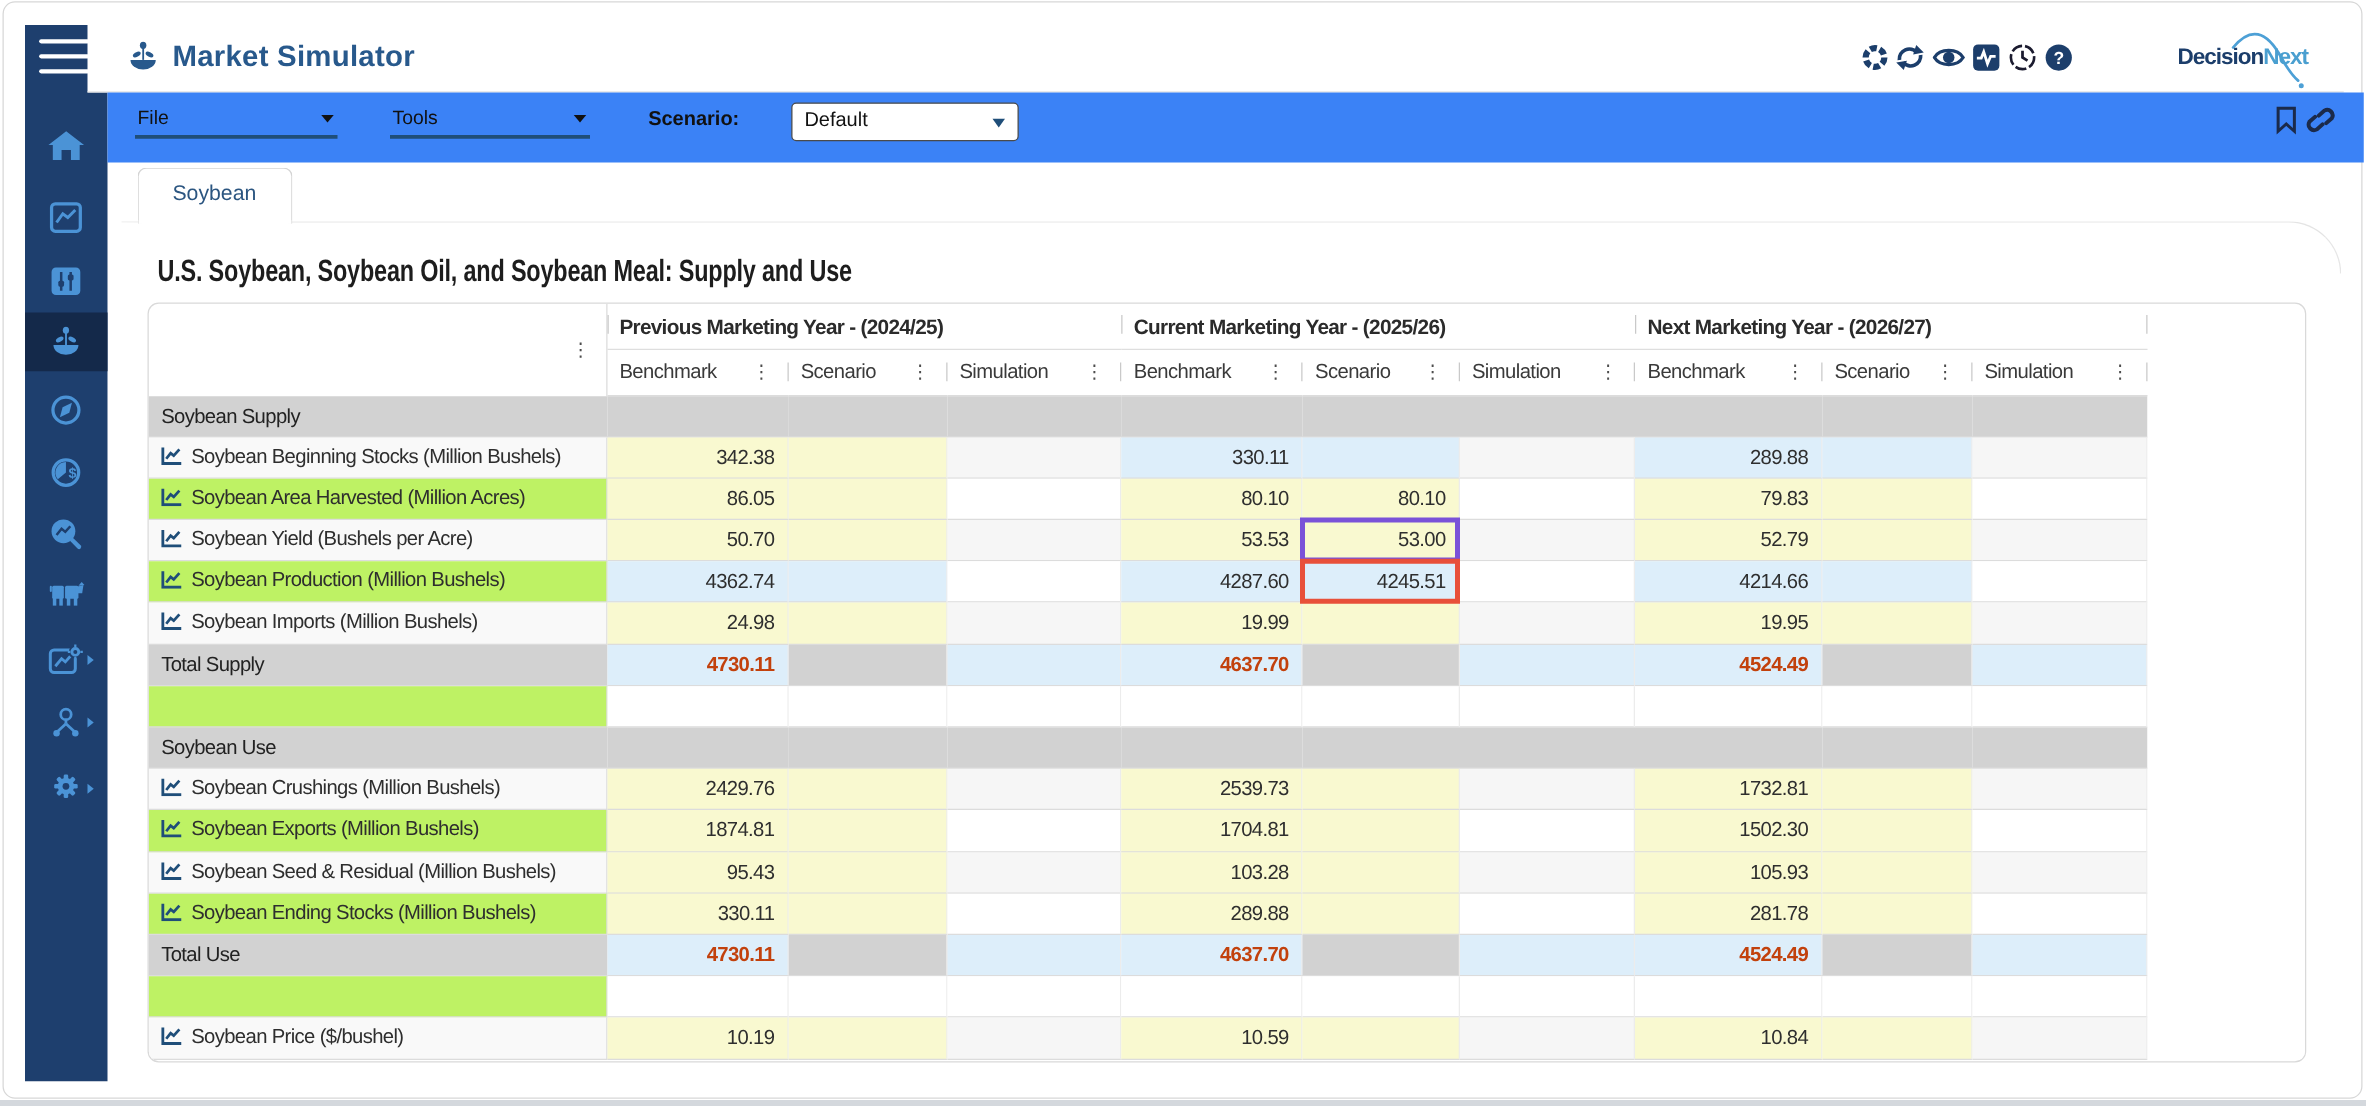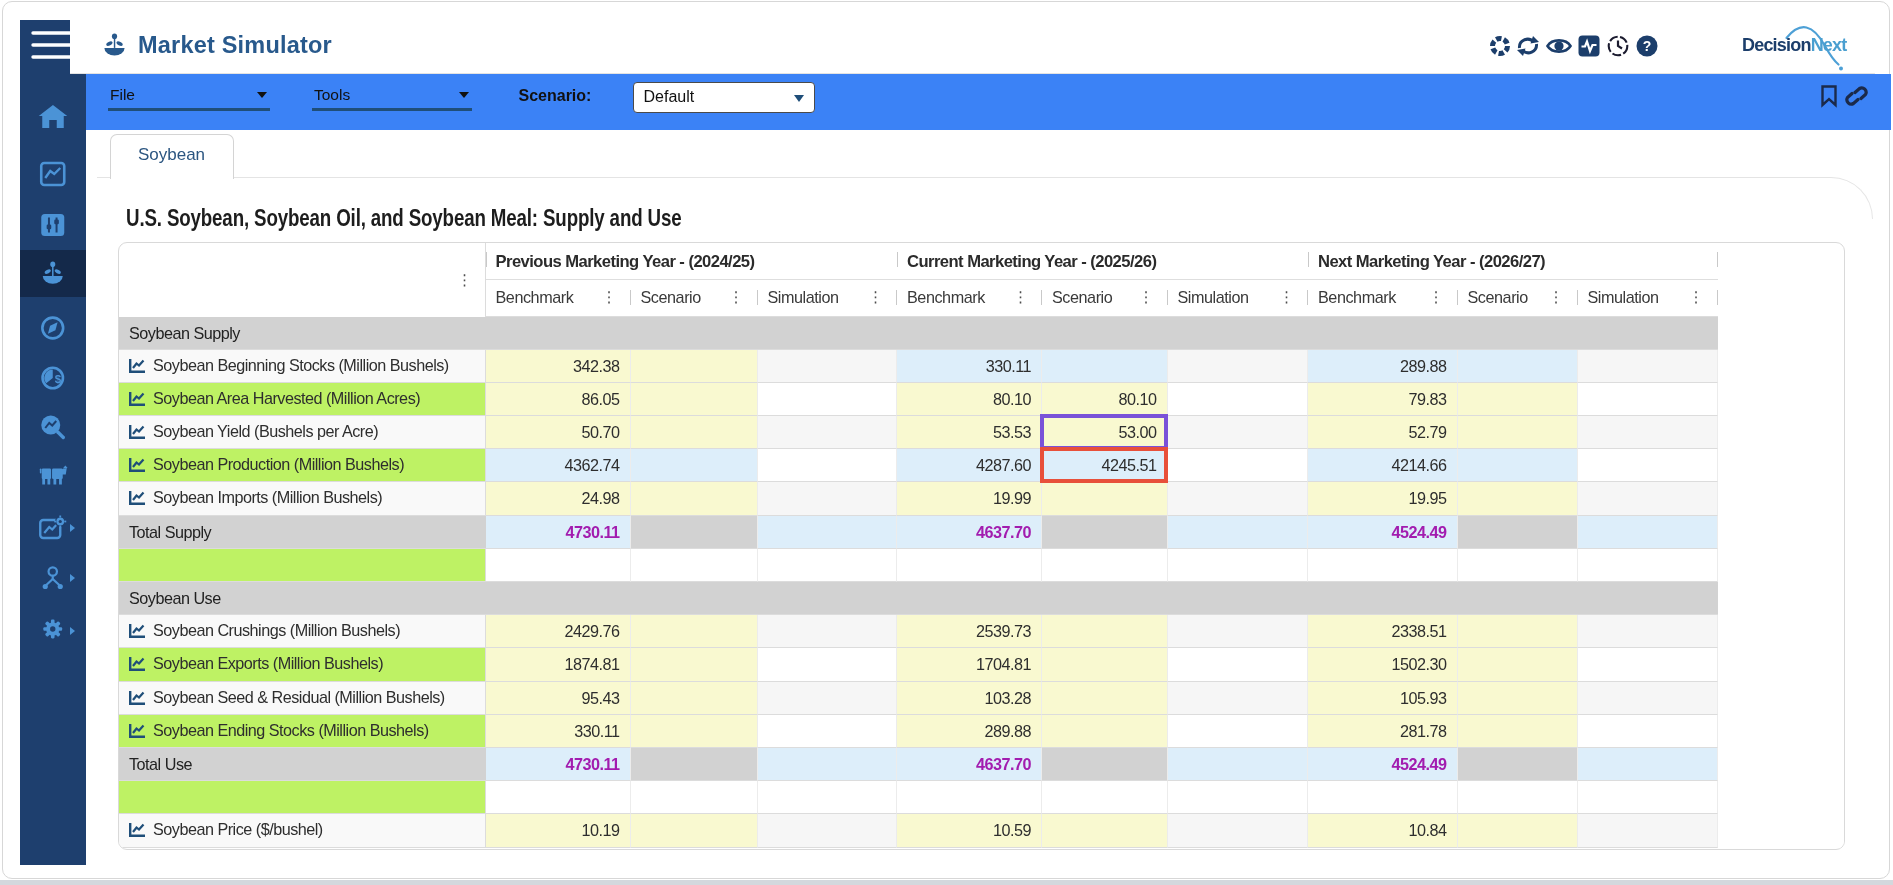--- a/index.html
+++ b/index.html
@@ -40,21 +40,21 @@
 .fillhead { grid-row:span 2; }
 .lab3 { position:absolute; right:13px; top:50%; margin-top:-9px; color:#4d4d4d; font-size:15px; }
 .bb { border-bottom:1px solid #dcdcdc; }
 .vr { border-right:1px solid #ececec; }
 .lb { border-right:1px solid #dcdcdc; }
 .sec { font-weight:normal; color:#222; padding:7px 0 0 10px; background:#d2d2d2; }
 .rl { padding:6px 0 0 10px; background:#bef264; white-space:nowrap; }
 .rls { background:#f9f9f9; }
 .rl svg { vertical-align:-2px; margin-right:7px; }
 .num { text-align:right; padding:7px 10px 0 0; }
-.bold { font-weight:bold; color:#a21caf; }
+.bold { font-weight:bold; color:#c2410c; }
 .y { background:#f9f9d0; }
 .b { background:#ddeefa; }
 .g { background:#d2d2d2; }
 .s { background:#f6f6f6; }
 .w { background:#fff; }
 .hlP::after { content:""; position:absolute; left:-2px; top:-2px; right:-1px; bottom:-2px; border:4px solid #7a52d8; z-index:5; }
 .hlR::after { content:""; position:absolute; left:-2px; top:-2px; right:-1px; bottom:-2px; border:4px solid #e8503a; z-index:5; }
 
 </style></head><body>
 <div id="botstrip"></div>
@@ -385,21 +385,21 @@
           <polyline points="1.2,1 1.2,13.8 16,13.8" stroke-width="2.4"></polyline>
           <polyline points="4,10 7.5,5.5 10,7.5 14.5,2.5" stroke-width="2.2"></polyline>
         </g>
       </svg>Soybean Crushings (Million Bushels)</div>
 <div class="c y bb vr num">2429.76</div>
 <div class="c y bb vr num"></div>
 <div class="c s bb vr num"></div>
 <div class="c y bb vr num">2539.73</div>
 <div class="c y bb vr num"></div>
 <div class="c s bb vr num"></div>
-<div class="c y bb vr num">2338.51</div>
+<div class="c y bb vr num">1732.81</div>
 <div class="c y bb vr num"></div>
 <div class="c s bb vr num"></div>
 <div class="c w fb"></div>
 <div class="c rl lb bb"><svg width="17" height="15" viewBox="0 0 17 15">
         <g stroke="#1f4e79" fill="none">
           <polyline points="1.2,1 1.2,13.8 16,13.8" stroke-width="2.4"></polyline>
           <polyline points="4,10 7.5,5.5 10,7.5 14.5,2.5" stroke-width="2.2"></polyline>
         </g>
       </svg>Soybean Exports (Million Bushels)</div>
 <div class="c y bb vr num">1874.81</div>

